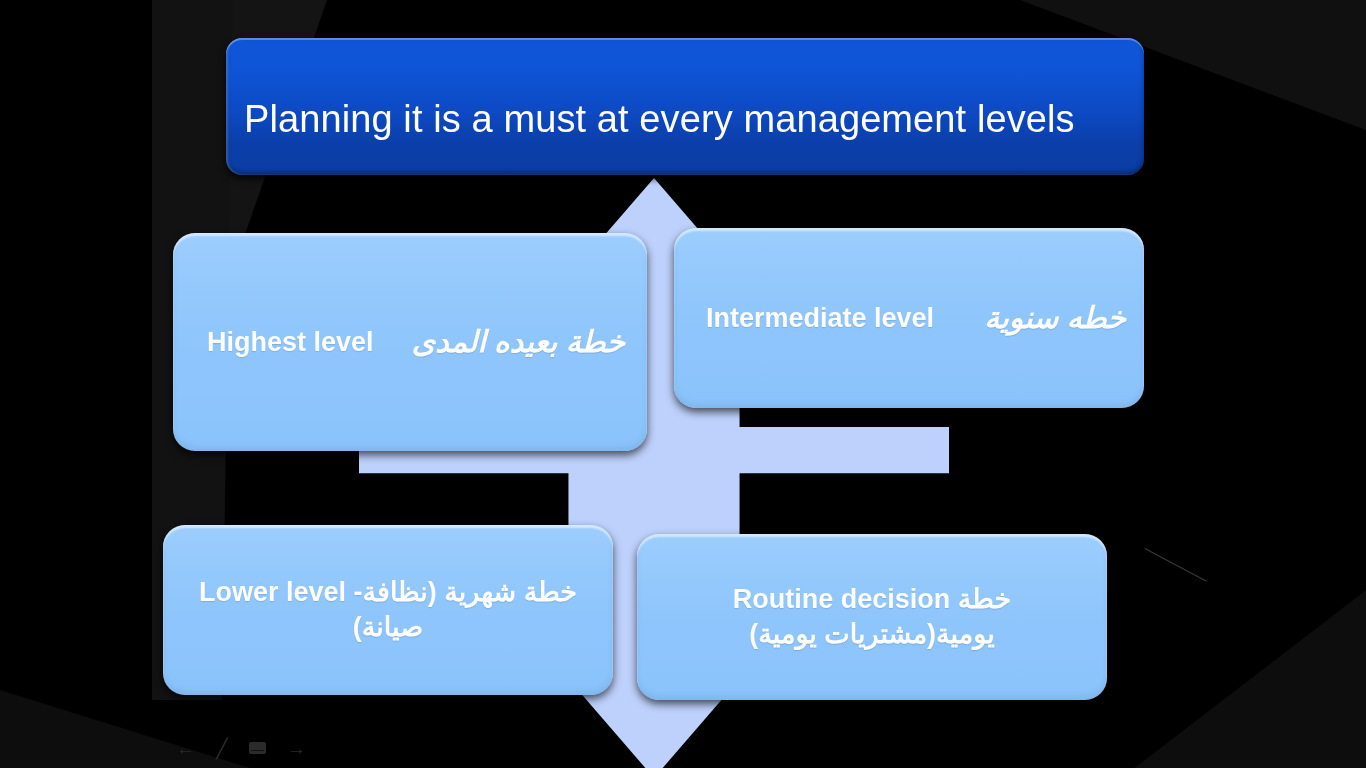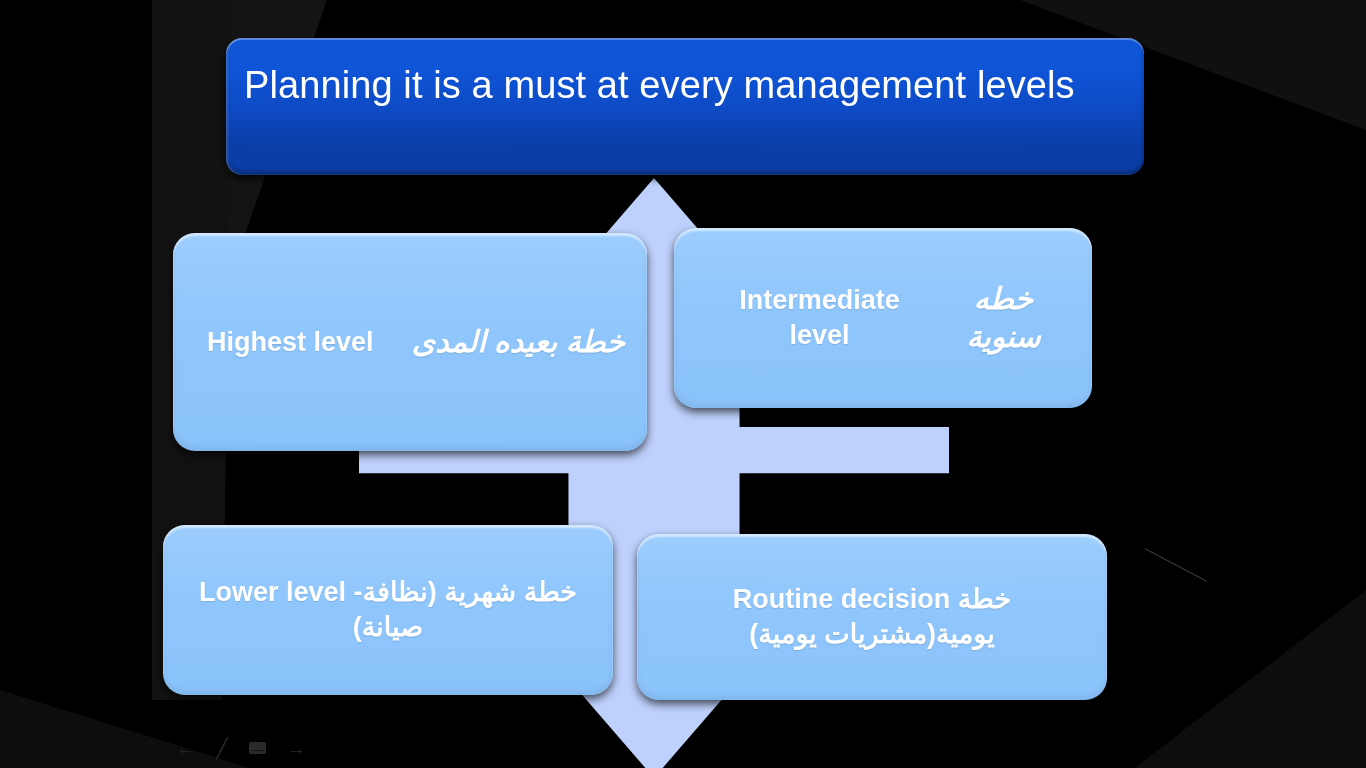--- a/index.html
+++ b/index.html
@@ -81,21 +81,21 @@
     position:absolute;
     left:226px; top:38px;
     width:918px; height:137px;
     border-radius:16px;
     background:linear-gradient(180deg,#1055d6 0%,#0f55d8 22%,#0d49c2 55%,#0b3ea8 78%,#0a3ea6 100%);
     box-shadow:
       0 4px 7px rgba(0,0,0,.75),
       inset 0 2px 0 rgba(255,255,255,.30),
       inset 2px 0 2px rgba(255,255,255,.18),
       inset 0 -3px 5px rgba(0,0,0,.35);
-    display:flex; align-items:flex-start;
+    display:flex; align-items:center;
     padding:26px 44px 0 18px;
   }
   #title-text{
     color:#ffffff;
     font-size:38px;
     font-weight:400;
     letter-spacing:.1px;
     line-height:1.15;
     white-space:nowrap;
   }
@@ -117,21 +117,21 @@
     font-weight:bold;
     font-size:27px;
     line-height:1.28;
     text-align:center;
     text-shadow:0 1px 1px rgba(0,0,0,.12);
     width:100%;
   }
   .ar{ font-size:30px;font-style:italic; }
 
   #box-highest{      left:173px;  top:233px; width:474px; height:218px; }
-  #box-intermediate{ left:674px;  top:228px; width:418px; height:180px; }
+  #box-intermediate{ left:674px;  top:228px; width:470px; height:180px; }
   #box-lower{        left:163px;  top:525px; width:450px; height:170px; }
   #box-routine{      left:637px;  top:534px; width:470px; height:166px; }
 
   #box-highest .level-text,
   #box-intermediate .level-text{ display:flex; align-items:center; justify-content:space-between; }
   #box-highest .level-text{ padding:0 6px 0 18px; }
   #box-intermediate .level-text{ padding:0 2px 0 16px; }
 
   
   #toolbar{

